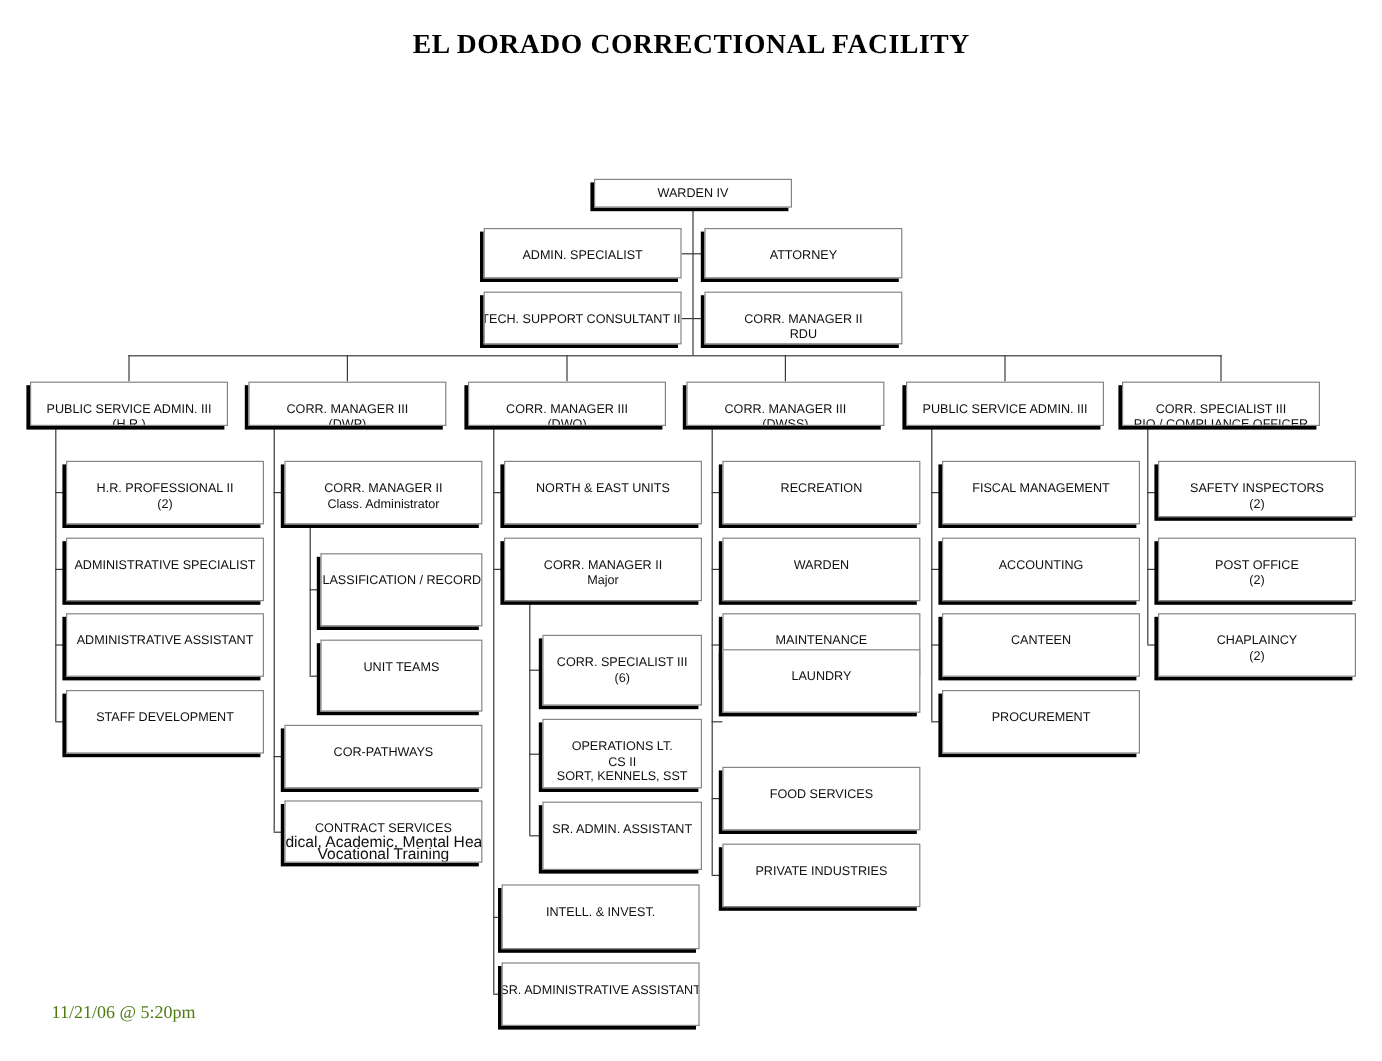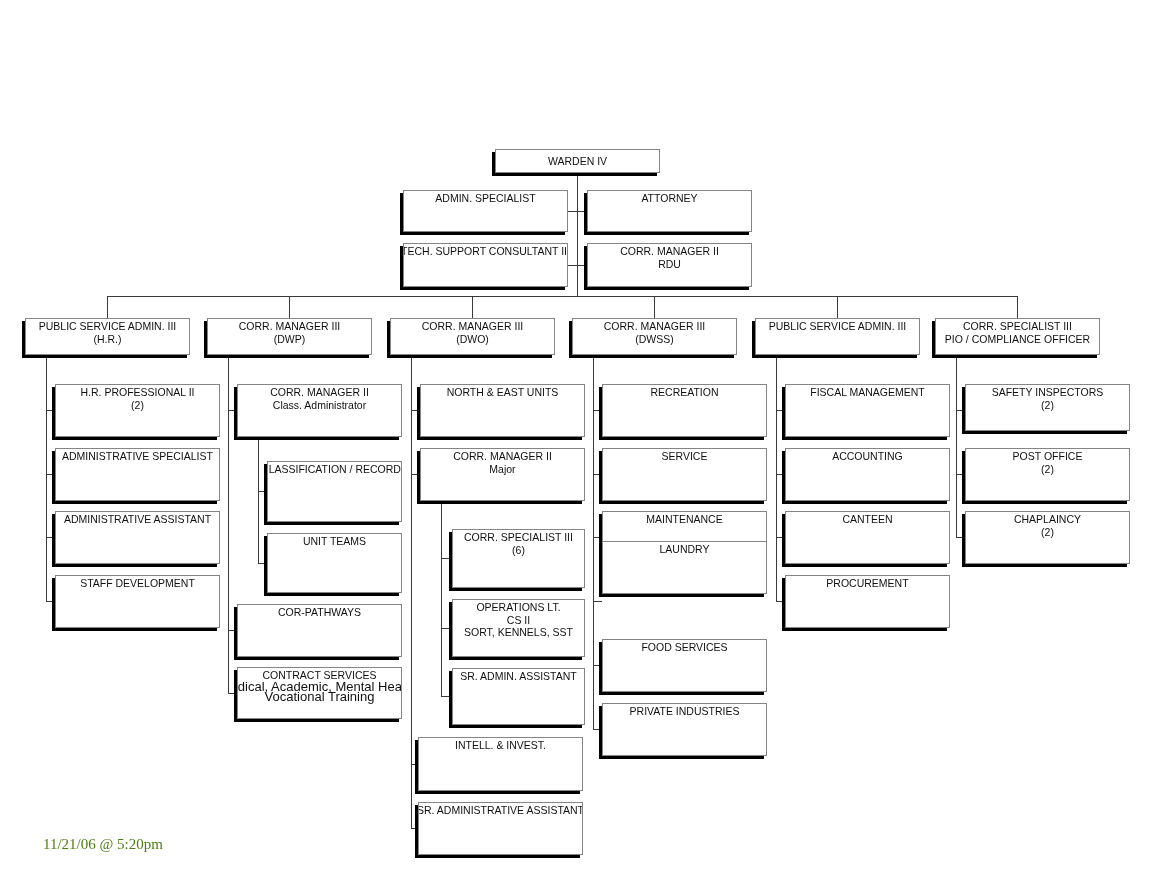--- a/index.html
+++ b/index.html
@@ -40,21 +40,21 @@
   }
   .node {
     position: absolute;
     background: #ffffff;
     border: 1px solid #858585;
     box-shadow: -3px 3px 0 #000000;
     box-sizing: border-box;
     display: flex;
     flex-direction: column;
     align-items: center;
-    padding-top: 1px;
+    padding-top: 16px;
     overflow: hidden;
   }
   .node.vcenter { justify-content: center; padding-top: 0; }
   .ln {
     font-size: 10.5px;
     line-height: 12.5px;
     white-space: nowrap;
     color: #101010;
   }
   .ln.sub {
@@ -62,20 +62,21 @@
     line-height: 10.5px;
   }
   .seg { position: absolute; background: #3a3a3a; }
   .seg.h { height: 1px; }
   .seg.v { width: 1px; }
 </style>
 </head>
 <body>
 
 <div class="canvas">
+  <div class="title">EL DORADO CORRECTIONAL FACILITY</div>
   <div id="lines">
       <div class="seg v" style="left: 577px; top: 173px; height: 123px;"></div>
       <div class="seg h" style="left: 568px; top: 211px; width: 19px;"></div>
       <div class="seg h" style="left: 568px; top: 265px; width: 19px;"></div>
       <div class="seg h" style="left: 107px; top: 296px; width: 911px;"></div>
       <div class="seg v" style="left: 107px; top: 296px; height: 22px;"></div>
       <div class="seg v" style="left: 289px; top: 296px; height: 22px;"></div>
       <div class="seg v" style="left: 472px; top: 296px; height: 22px;"></div>
       <div class="seg v" style="left: 654px; top: 296px; height: 22px;"></div>
       <div class="seg v" style="left: 837px; top: 296px; height: 22px;"></div>
@@ -204,21 +205,21 @@
         <div class="ln">SR. ADMINISTRATIVE ASSISTANT</div>
       </div>
       <div class="node" style="left: 572px; top: 318px; width: 165px; height: 37px;">
         <div class="ln">CORR. MANAGER III</div>
         <div class="ln">(DWSS)</div>
       </div>
       <div class="node" style="left: 602px; top: 384px; width: 165px; height: 53px;">
         <div class="ln">RECREATION</div>
       </div>
       <div class="node" style="left: 602px; top: 448px; width: 165px; height: 53px;">
-        <div class="ln">SERVICE</div>
+        <div class="ln">WARDEN</div>
       </div>
       <div class="node" style="left: 602px; top: 511px; width: 165px; height: 53px;">
         <div class="ln">MAINTENANCE</div>
       </div>
       <div class="node" style="left: 602px; top: 541px; width: 165px; height: 53px;">
         <div class="ln">LAUNDRY</div>
       </div>
       <div class="node" style="left: 602px; top: 639px; width: 165px; height: 53px;">
         <div class="ln">FOOD SERVICES</div>
       </div>

